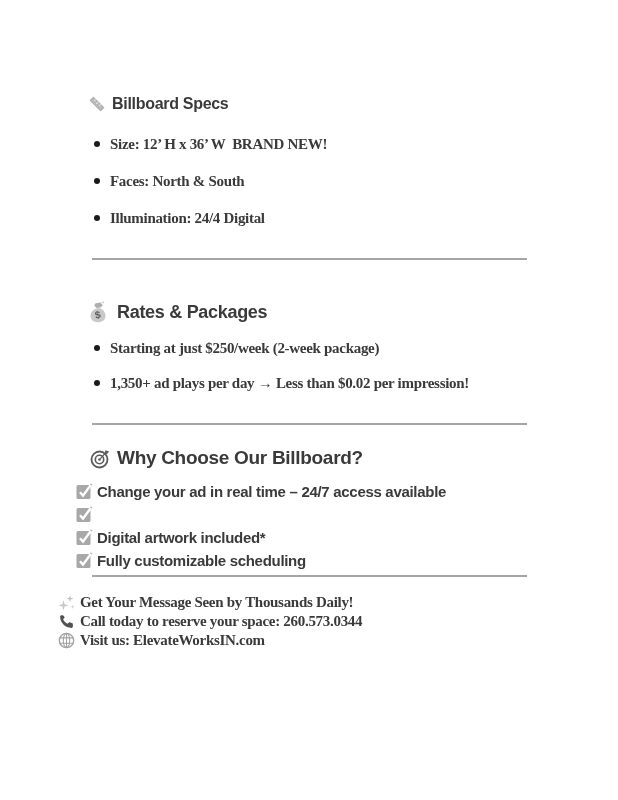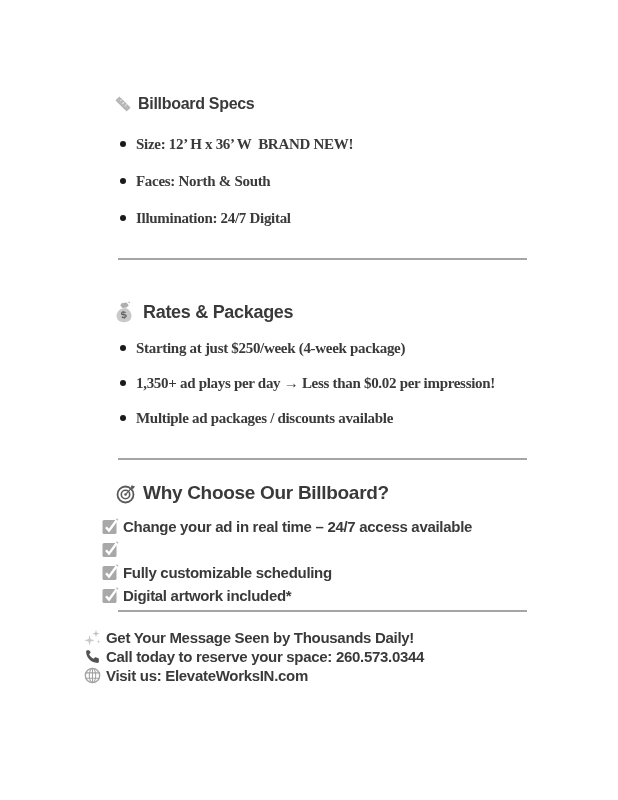--- a/index.html
+++ b/index.html
@@ -6,21 +6,21 @@
   .page{
     position:relative;
     width:618px;height:800px;
     background:#ffffff;
     overflow:hidden;
     font-family:"Liberation Sans",sans-serif;
     font-weight:700;
     color:#3a3a3a;
     letter-spacing:-0.3px;
   }
-  .content{padding:92px 91px 0 92px;margin-left:26px;}
+  .content{padding:92px 91px 0 92px;}
 
   
   .h-row{display:flex;align-items:center;margin:0;}
   .h-row .h-icon{flex:0 0 auto;display:inline-flex;align-items:center;}
   .h-specs{font-size:16px;line-height:24px;margin-left:-4px;gap:6px;}
   .h-rates{font-size:18px;line-height:28px;margin-top:38px;margin-left:-4px;gap:9px;}
   .h-why{font-size:19px;line-height:28px;margin-top:19px;margin-left:-2px;gap:6px;text-align:center;}
 
   
   ul.bullets{list-style:none;margin:0;padding:0;}
@@ -44,21 +44,21 @@
   .divider-3{margin-top:4px;}
 
   
   .checklist{margin:10px 0 0 -16px;}
   .check-row{display:flex;align-items:flex-start;gap:4px;height:20px;margin-top:3px;}
   .check-row:first-child{margin-top:0;}
   .check-row .ck{flex:0 0 auto;margin-top:1px;}
   .check-row .ck-label{font-size:15px;line-height:20px;}
 
   
-  .contact{margin:16px 0 0 -34px;}
+  .contact{margin:16px 0 0 -34px;font-family:Liberation Serif, serif;}
   .contact-row{display:flex;align-items:center;gap:5px;height:19px;}
   .contact-row .c-icon{flex:0 0 auto;display:inline-flex;}
   .contact-row .c-text{font-size:15px;line-height:19px;}
 </style>
 </head>
 <body>
 
 <div class="page">
   <div class="content">
 
@@ -69,40 +69,39 @@
             <rect x="1.5" y="6.6" width="15" height="4.8" rx="0.8" fill="#b9b9b9" stroke="#9a9a9a" stroke-width="0.7"></rect>
             <path d="M5 6.8 v2 M8.5 6.8 v2.8 M12 6.8 v2" stroke="#ffffff" stroke-width="0.9" fill="none"></path>
           </g>
         </svg>
       </span>
       <span>Billboard Specs</span>
     </div>
     <ul class="bullets specs-list">
       <li>Size: 12’ H x 36’ W  BRAND NEW!</li>
       <li>Faces: North &amp; South</li>
-      <li>Illumination: 24/7 Digital</li>
+      <li>Illumination: 24/4 Digital</li>
     </ul>
 
     <hr class="divider divider-1">
 
     <div class="h-row h-rates">
       <span class="h-icon">
         <svg width="20" height="23" viewBox="0 0 20 23">
           <path d="M7.5 2.2 L12.5 1.6 L14.8 4.2 L12.6 6.6 L8.4 6.9 L6.3 4.6 Z" fill="#aeaeae"></path>
           <path d="M13.5 1.2 l2.6 -1 l-0.6 2.4 Z" fill="#c2c2c2"></path>
           <path d="M10.5 7 C5.2 7.6 2.2 11.6 2.6 15.6 C3 19.4 6.2 21.6 10.6 21.2 C15 20.8 17.8 18.2 17.5 14.4 C17.2 10.6 14.6 7.6 10.5 7 Z" fill="#c9c9c9"></path>
           <text x="9.6" y="17.4" text-anchor="middle" font-family="'Liberation Sans',sans-serif" font-size="10" font-weight="bold" fill="#5a5a5a" transform="rotate(-12 9.6 14)">$</text>
         </svg>
       </span>
       <span>Rates &amp; Packages</span>
     </div>
     <ul class="bullets rates-list">
-      <li>Starting at just $250/week (4-week package)</li>
+      <li>Starting at just $250/week (2-week package)</li>
       <li>1,350+ ad plays per day → Less than $0.02 per impression!</li>
-      <li>Multiple ad packages / discounts available</li>
     </ul>
 
     <hr class="divider divider-2">
 
     <div class="h-row h-why">
       <span class="h-icon">
         <svg width="21" height="21" viewBox="0 0 21 21">
           <circle cx="9.5" cy="11.5" r="8" fill="none" stroke="#5a5a5a" stroke-width="1.8"></circle>
           <circle cx="9.5" cy="11.5" r="4.2" fill="none" stroke="#5a5a5a" stroke-width="1.6"></circle>
           <circle cx="9.5" cy="11.5" r="1.3" fill="#5a5a5a"></circle>
@@ -133,31 +132,31 @@
         </span>
       </div>
       <div class="check-row">
         <span class="ck">
           <svg width="17" height="17" viewBox="0 0 17 17">
             <rect x="0.5" y="2" width="14" height="14" rx="1.6" fill="#a8a8a8"></rect>
             <path d="M14.2 1.2 L16 2.4" stroke="#bdbdbd" stroke-width="2" fill="none"></path>
             <path d="M4 9.2 L7 12.6 L14.8 2" stroke="#ffffff" stroke-width="2.4" fill="none"></path>
           </svg>
         </span>
-        <span class="ck-label">Fully customizable scheduling</span>
+        <span class="ck-label">Digital artwork included*</span>
       </div>
       <div class="check-row">
         <span class="ck">
           <svg width="17" height="17" viewBox="0 0 17 17">
             <rect x="0.5" y="2" width="14" height="14" rx="1.6" fill="#a8a8a8"></rect>
             <path d="M14.2 1.2 L16 2.4" stroke="#bdbdbd" stroke-width="2" fill="none"></path>
             <path d="M4 9.2 L7 12.6 L14.8 2" stroke="#ffffff" stroke-width="2.4" fill="none"></path>
           </svg>
         </span>
-        <span class="ck-label">Digital artwork included*</span>
+        <span class="ck-label">Fully customizable scheduling</span>
       </div>
     </div>
 
     <hr class="divider divider-3">
 
     <div class="contact">
       <div class="contact-row">
         <span class="c-icon">
           <svg width="17" height="18" viewBox="0 0 17 18">
             <path d="M5.5 6 L6.6 10.2 L10.8 11.3 L6.6 12.4 L5.5 16.6 L4.4 12.4 L0.2 11.3 L4.4 10.2 Z" fill="#c9c9c9"></path>

